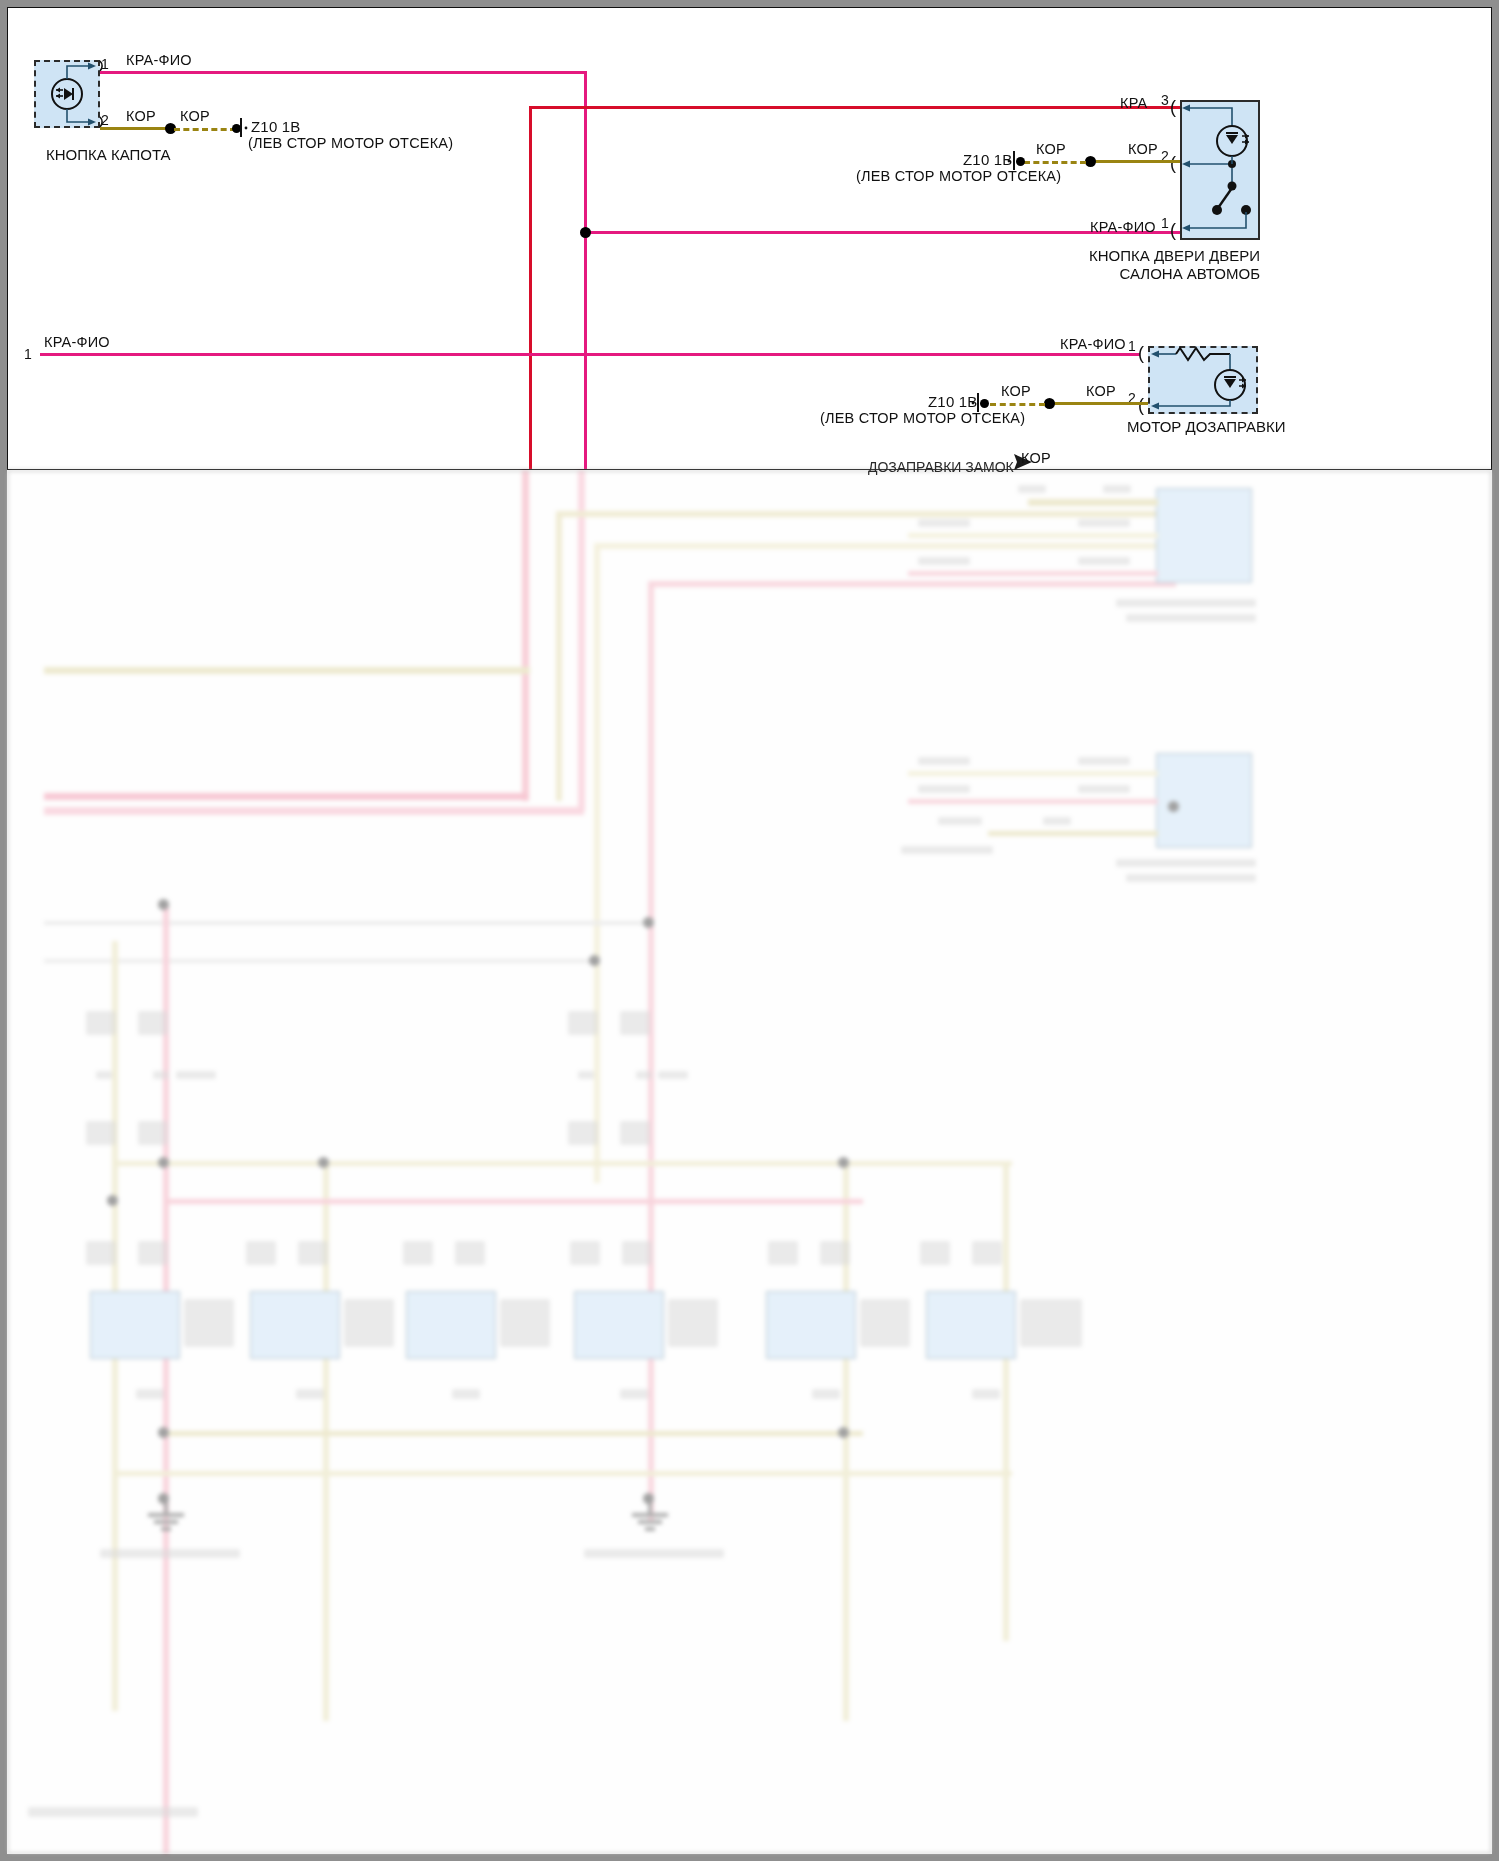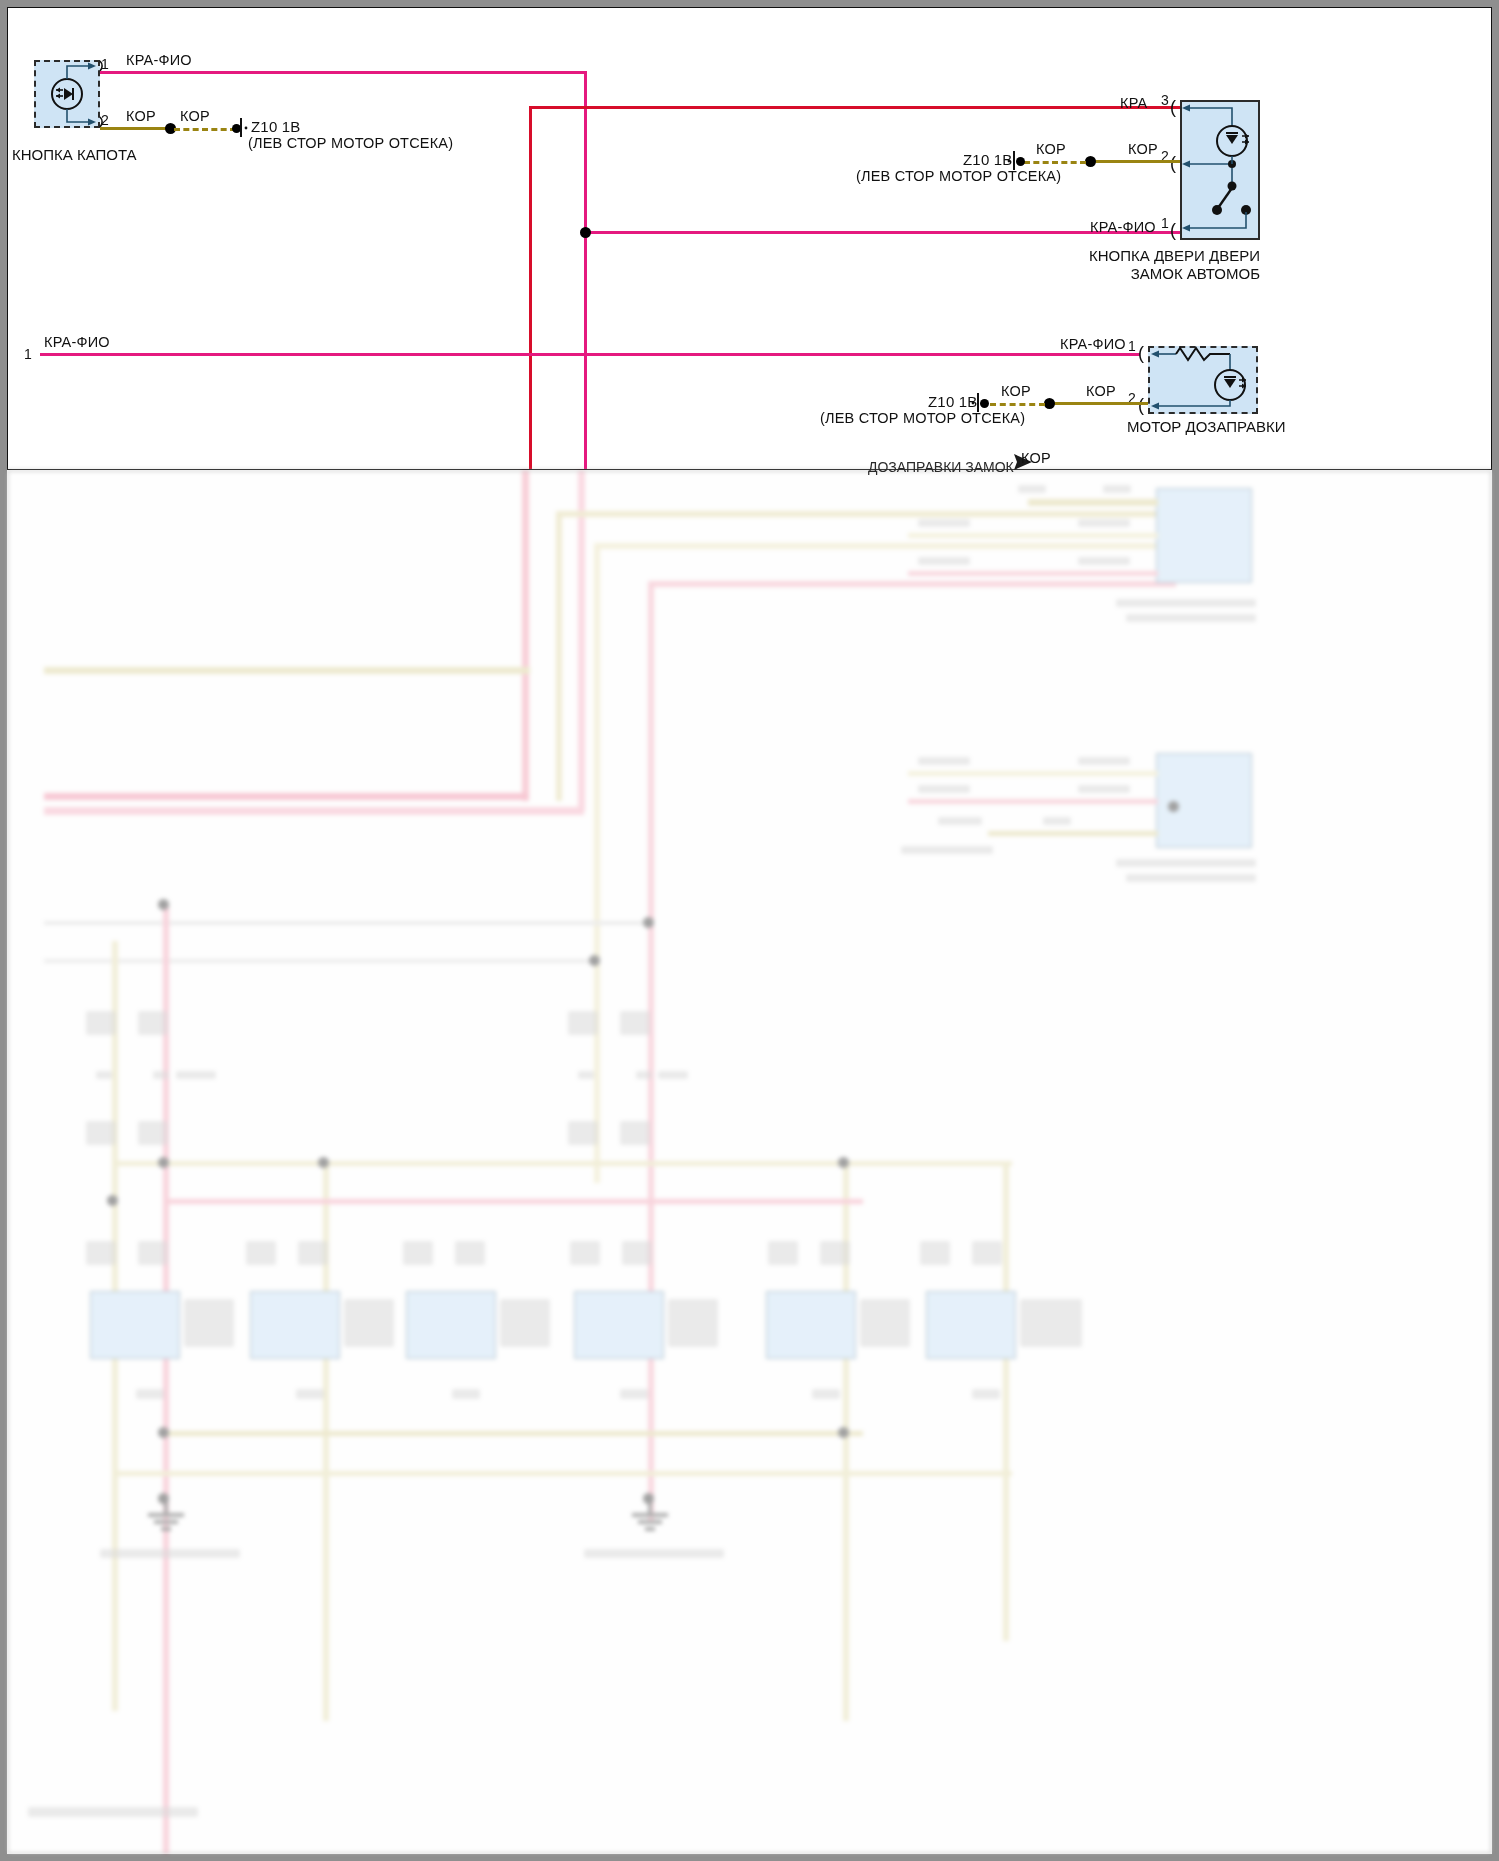--- a/index.html
+++ b/index.html
@@ -68,21 +68,21 @@
       <polygon points="22,36 26,33.5 26,38.5" fill="#111"></polygon>
       <path d="M33 19 L33 6 L56 6" fill="none" stroke="#22506e" stroke-width="1.6"></path>
       <path d="M33 49 L33 62 L56 62" fill="none" stroke="#22506e" stroke-width="1.6"></path>
       <polygon points="62,6 54,2.5 54,9.5" fill="#22506e"></polygon>
       <polygon points="62,62 54,58.5 54,65.5" fill="#22506e"></polygon>
       <path d="M66 1 A 7 7 0 0 1 66 11" fill="none" stroke="#111" stroke-width="1.6"></path>
       <path d="M66 57 A 7 7 0 0 1 66 67" fill="none" stroke="#111" stroke-width="1.6"></path>
     </svg>
     <div class="pin" style="left:93px;top:48px;">1</div>
     <div class="pin" style="left:93px;top:104px;">2</div>
-    <div class="caption" style="left:4px;top:138px;">КНОПКА КАПОТА</div>
+    <div class="caption" style="left:38px;top:138px;">КНОПКА КАПОТА</div>
 
     <div class="wire h c-mag" style="left:92px;top:63px;width:487px;"></div>
     <div class="lbl" style="left:118px;top:44px;">КРА-ФИО</div>
 
     <div class="wire h c-olv" style="left:92px;top:119px;width:70px;"></div>
     <div class="dot" style="left:157px;top:115px;"></div>
     <div class="dashwire" style="left:166px;top:120px;width:62px;"></div>
     <div class="dot sm" style="left:224px;top:116px;"></div>
     <svg style="left:231px;top:110px;" width="10" height="20">
       <line x1="2" y1="0" x2="2" y2="19" stroke="#111" stroke-width="2"></line>
@@ -125,21 +125,21 @@
     </svg>
     <div class="conn" style="left:1162px;top:90px;">(</div>
     <div class="conn" style="left:1162px;top:146px;">(</div>
     <div class="conn" style="left:1162px;top:213px;">(</div>
     <div class="pin" style="left:1153px;top:84px;">3</div>
     <div class="pin" style="left:1153px;top:140px;">2</div>
     <div class="pin" style="left:1153px;top:207px;">1</div>
     <div class="lbl" style="left:1112px;top:87px;">КРА</div>
     <div class="lbl" style="left:1082px;top:211px;">КРА-ФИО</div>
     <div class="caption r" style="left:992px;top:239px;width:260px;">КНОПКА ДВЕРИ ДВЕРИ</div>
-    <div class="caption r" style="left:992px;top:257px;width:260px;">ЗАМОК АВТОМОБ</div>
+    <div class="caption r" style="left:992px;top:257px;width:260px;">САЛОНА АВТОМОБ</div>
 
     <div class="wire h c-olv" style="left:1085px;top:152px;width:87px;"></div>
     <div class="dot" style="left:1077px;top:148px;"></div>
     <div class="dashwire" style="left:1016px;top:153px;width:62px;"></div>
     <div class="dot sm" style="left:1008px;top:149px;"></div>
     <svg style="left:998px;top:143px;" width="10" height="20">
       <line x1="8" y1="0" x2="8" y2="19" stroke="#111" stroke-width="2"></line>
       <circle cx="3" cy="10" r="1.4" fill="#111"></circle>
     </svg>
     <div class="lbl" style="left:1028px;top:133px;">КОР</div>

